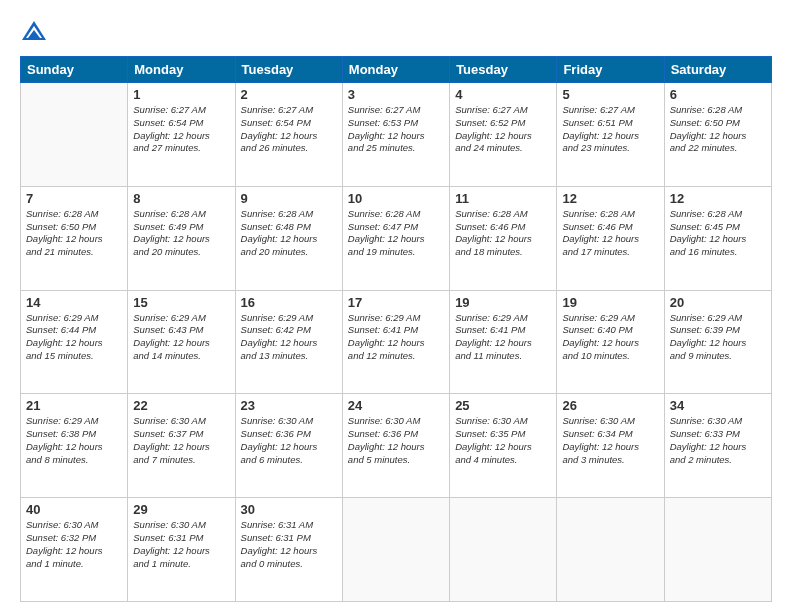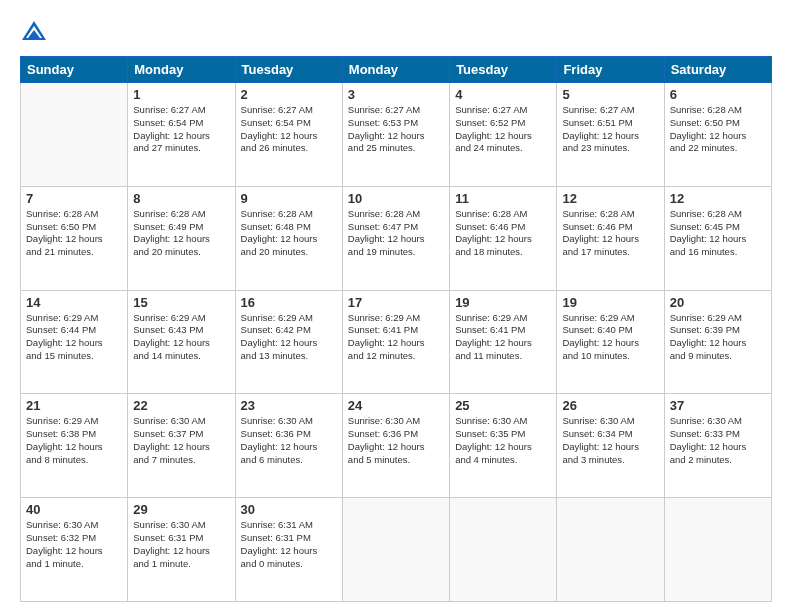--- a/index.html
+++ b/index.html
@@ -78,20 +78,21 @@
     .day-number {
       font-size: 13px;
       font-weight: bold;
       display: block;
       margin-bottom: 2px;
     }
     .day-info {
       font-size: 9.5px;
       color: #333;
       line-height: 1.35;
+      font-style: italic;
     }
     .empty-cell {
       background: #f9f9f9;
     }
   </style>
 </head>
 <body>
 
 <div class="page">
   <div class="header">
@@ -309,21 +310,21 @@
 and 4 minutes.</div>
           </td>
           <td>
             <span class="day-number">26</span>
             <div class="day-info" style="white-space: pre-line;">Sunrise: 6:30 AM
 Sunset: 6:34 PM
 Daylight: 12 hours
 and 3 minutes.</div>
           </td>
           <td>
-            <span class="day-number">37</span>
+            <span class="day-number">34</span>
             <div class="day-info" style="white-space: pre-line;">Sunrise: 6:30 AM
 Sunset: 6:33 PM
 Daylight: 12 hours
 and 2 minutes.</div>
           </td>
         </tr>
         <tr>
           <td>
             <span class="day-number">40</span>
             <div class="day-info" style="white-space: pre-line;">Sunrise: 6:30 AM

